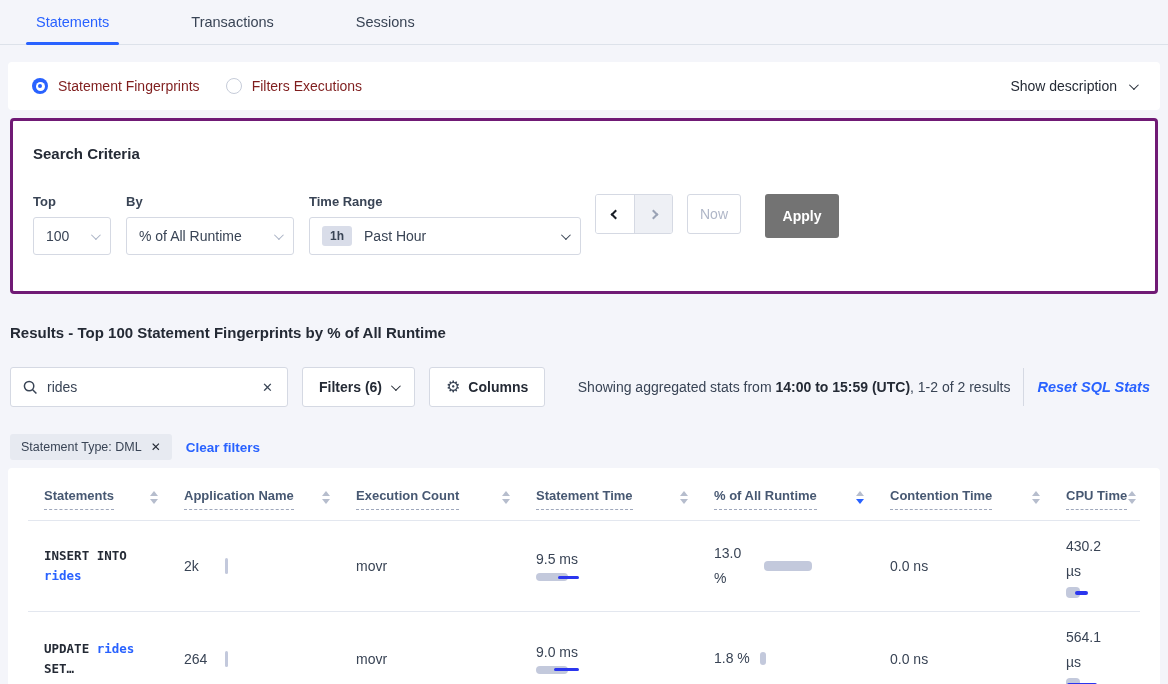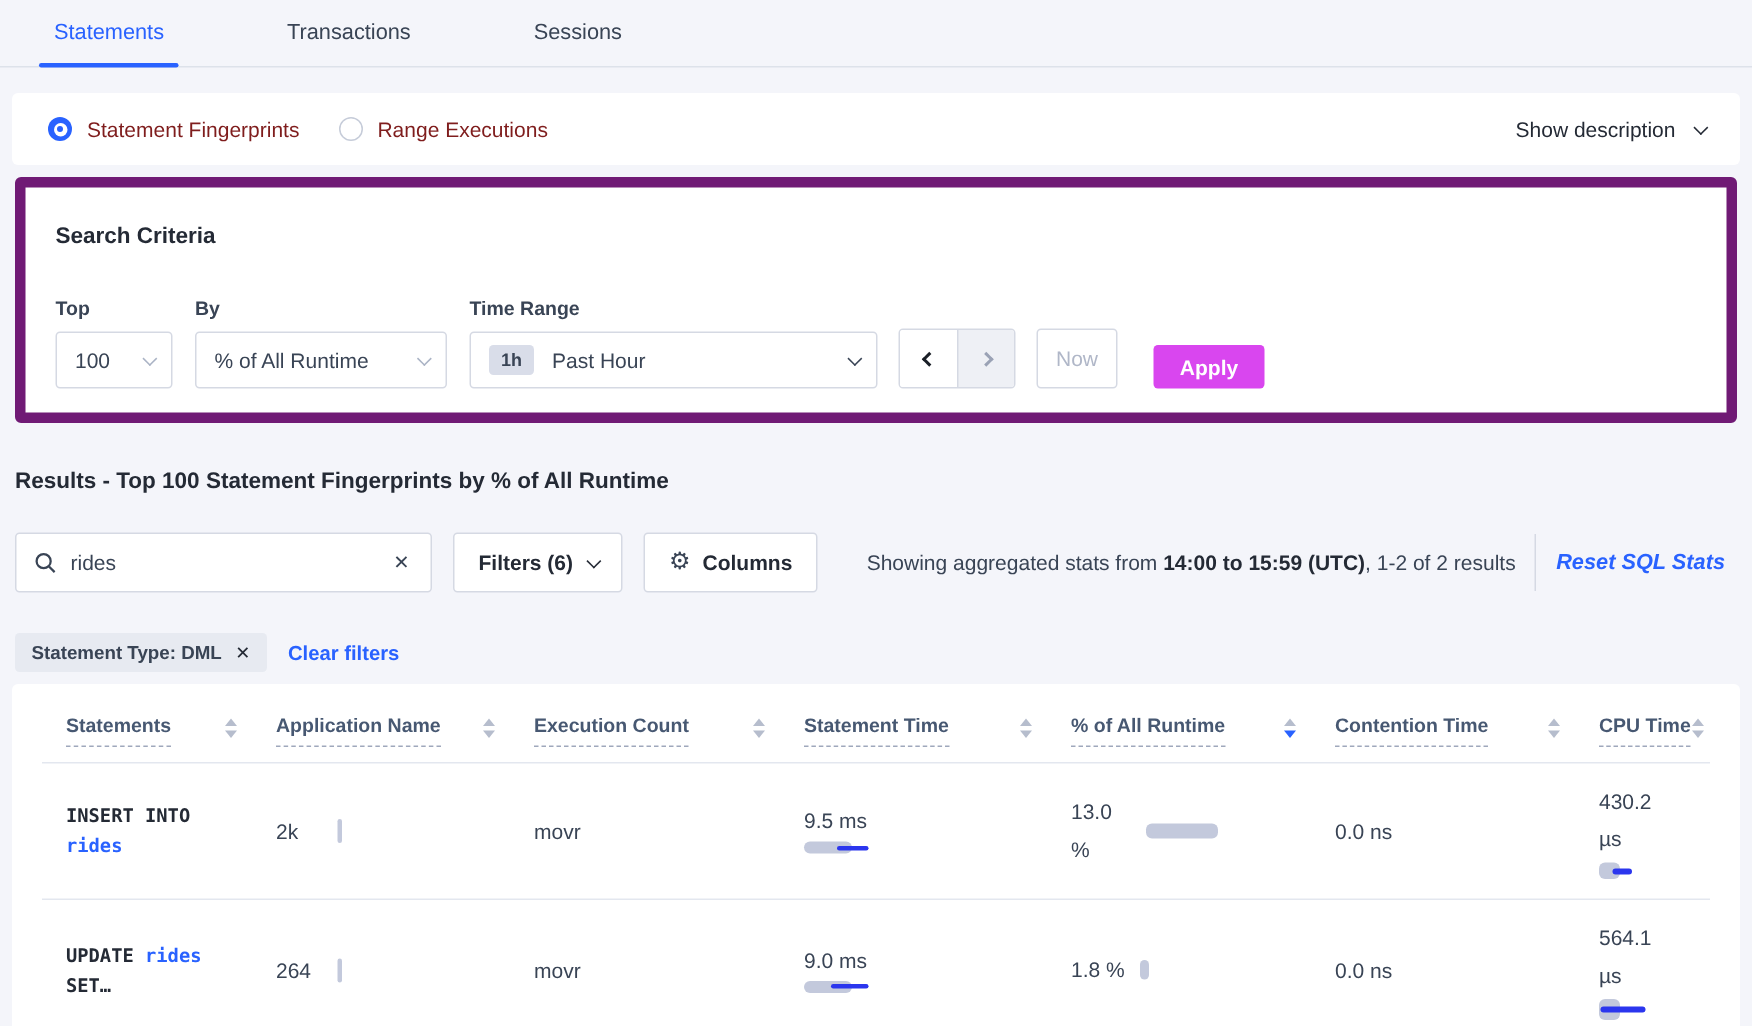--- a/index.html
+++ b/index.html
@@ -24,56 +24,56 @@
   .radio-circle.sel .dot { width:4.5px; height:4.5px; background:#2962ff; border-radius:50%; }
   .radio-circle.unsel { border:1.5px solid #c6ccd9; background:#fff; }
   .radio-label { font-size:14px; color:#7f1d1d; }
   .show-desc { margin-left:auto; display:flex; align-items:center; font-size:14px; color:#242a35; cursor:pointer; }
   
   .chev { display:inline-block; width:7px; height:7px; border-right:1.8px solid currentColor; border-bottom:1.8px solid currentColor; }
   .chev.down { transform:rotate(45deg) translateY(-2px); }
   .chev.left { transform:rotate(135deg); }
   .chev.right { transform:rotate(-45deg); }
   
-  .criteria { margin:8px 10px 0; background:#fff; border:7px solid #701a75; border-radius:4px; padding:24px 20px 16px; }
+  .criteria { margin:8px 10px 0; background:#fff; border:3px solid #701a75; border-radius:4px; padding:24px 20px 36px; }
   .criteria-title { font-size:15px; font-weight:bold; color:#242a35; margin-bottom:32px; }
-  .fields { display:flex; align-items:flex-end; }
+  .fields { display:flex; align-items:flex-start; }
   .field { margin-right:15px; }
   .field-label { font-size:13px; font-weight:bold; color:#394455; margin-bottom:8px; }
   .selectbox { height:38px; border:1px solid #d5d9e3; border-radius:3px; background:#fff; display:flex; align-items:center; padding:0 12px; font-size:14px; color:#394455; cursor:pointer; }
   .selectbox .chev { color:#aab3c5; margin-left:auto; }
   .selectbox.dark-chev .chev { color:#394455; }
   .sel-top { width:78px; }
   .sel-by { width:168px; }
   .sel-time { width:272px; }
   .time-badge { background:#dade68; background:#d9dde9; border-radius:3px; font-size:12px; font-weight:bold; color:#394455; padding:3px 8px; margin-right:12px; }
   .arrow-group { display:flex; height:40px; border:1px solid #d5d9e3; border-radius:3px; overflow:hidden; margin-right:14px; }
   .arrow-btn { width:38px; display:flex; align-items:center; justify-content:center; cursor:pointer; }
   .arrow-btn.prev { background:#fff; color:#1a1f27; }
   .arrow-btn.prev .chev { border-width:2.4px; }
   .arrow-btn.next { background:#eef0f5; color:#9aa2b5; border-left:1px solid #d5d9e3; }
   .arrow-btn.next .chev { border-width:2.4px; }
   .now-btn { width:54px; height:40px; background:#fff; border:1px solid #d5d9e3; border-radius:3px; color:#b0b7c8; font-size:14px; margin-right:24px; cursor:default; }
-  .apply-btn { width:74px; height:29px; background:#d946ef; border:none; border-radius:3px; color:#fff; font-size:14px; font-weight:bold; cursor:pointer; }
+  .apply-btn { width:74px; height:44px; background:#737373; border:none; border-radius:3px; color:#fff; font-size:14px; font-weight:bold; cursor:pointer; }
   
   .results-heading { margin:30px 10px 0; font-size:15px; font-weight:bold; color:#242a35; }
   .controls-row { margin:26px 10px 0; display:flex; align-items:center; }
   .search-box { width:278px; height:40px; background:#fff; border:1px solid #d5d9e3; border-radius:3px; display:flex; align-items:center; padding:0 12px; }
   .search-box svg { flex:0 0 auto; }
   .search-input { border:none; outline:none; flex:1; font-size:14px; color:#394455; margin-left:9px; font-family:inherit; min-width:0; }
   .clear-x { color:#394455; font-size:13px; cursor:pointer; padding:0 2px; }
   .btn-white { height:40px; background:#fff; border:1px solid #d5d9e3; border-radius:3px; display:flex; align-items:center; padding:0 16px; font-size:14px; font-weight:bold; color:#242a35; margin-left:14px; cursor:pointer; }
   .btn-white .chev { margin-left:9px; color:#242a35; }
   .gear { font-size:16px; margin-right:8px; color:#394455; line-height:1; }
   .summary { margin-left:auto; font-size:14px; color:#394455; white-space:nowrap; }
   .summary b { color:#242a35;margin-top:40px; }
   .v-divider { width:1px; height:38px; background:#d5d9e3; margin:0 13px; }
   .reset-link { font-size:14.5px; font-weight:bold; color:#2962ff; cursor:pointer; white-space:nowrap; margin-right:8px;font-style:italic; }
   .chip-row { margin:27px 10px 0; display:flex; align-items:center; }
-  .chip { background:#e7eaf1; border-radius:3px; padding:6px 11px; font-size:12.5px; font-weight:bold; color:#394455; display:flex; align-items:center; }
+  .chip { background:#e7eaf1; border-radius:3px; padding:6px 11px; font-size:12.5px; font-weight:normal; color:#394455; display:flex; align-items:center; }
   .chip .chip-x { margin-left:9px; font-size:12px; cursor:pointer; color:#242a35; }
   .clear-link { margin-left:14px; font-size:13.5px; font-weight:bold; color:#2962ff; cursor:pointer; }
   
   .table-panel { margin:8px 8px 0; background:#fff; border-radius:4px; padding-top:6px; min-height:215px; }
   .trow { display:grid; grid-template-columns:156px 172px 180px 178px 176px 176px 1fr; margin:0 20px; border-bottom:1px solid #e3e7ef; align-items:center; }
   .trow > :first-child { padding-left:16px; }
   .thead-row { padding:14px 0 0; }
   .th-cell { display:flex; align-items:flex-start; justify-content:space-between; padding-right:26px; padding-bottom:10px; cursor:pointer; }
   .th-cell:last-child { padding-right:4px; }
   .th-label { font-size:13px; font-weight:bold; color:#475872; border-bottom:1px dashed #9fa8bc; padding-bottom:6px; white-space:nowrap; }
@@ -109,21 +109,21 @@
   <div class="radio-item">
     <span class="radio-circle sel">
         <span class="ring">
           <span class="dot"></span>
         </span>
       </span>
     <span class="radio-label">Statement Fingerprints</span>
   </div>
   <div class="radio-item">
     <span class="radio-circle unsel"></span>
-    <span class="radio-label">Range Executions</span>
+    <span class="radio-label">Filters Executions</span>
   </div>
   <div class="show-desc">
     <span>Show description</span>
     <span class="chev down" style="margin-left:12px;"></span>
   </div>
 </div>
 
 <div class="criteria">
   <div class="criteria-title">Search Criteria</div>
   <div class="fields">

